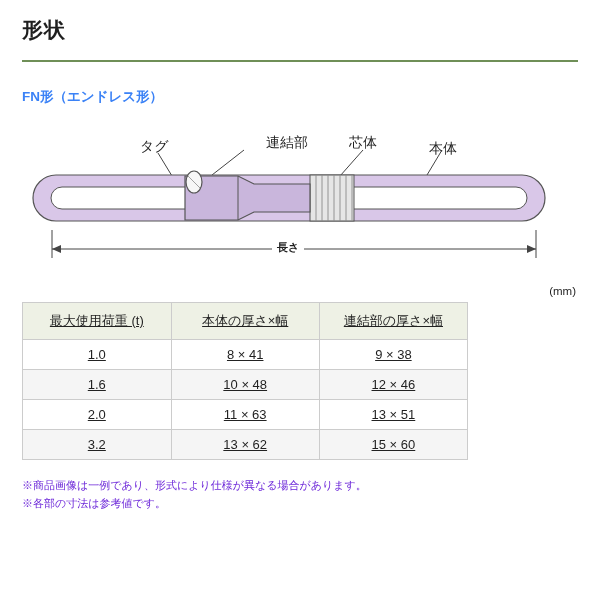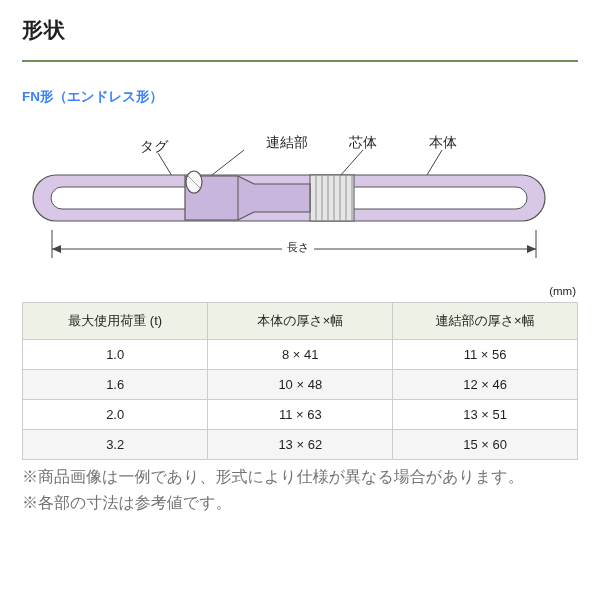--- a/index.html
+++ b/index.html
@@ -74,22 +74,23 @@
     text-align: right;
     font-size: 11.5px;
     color: #1f1f1f;
     padding-right: 2px;
   }
 
   
   table.spec {
     margin-top: 5px;
     border-collapse: collapse;
-    width: 556px;
+    width: 446px;
     font-size: 13px;
+    text-decoration: underline;
   }
   table.spec th,
   table.spec td {
     border: 1px solid #cccccc;
     text-align: center;
     padding: 7px 14px;
     color: #1f1f1f;
     font-weight: normal;
   }
   table.spec thead th {
@@ -102,24 +103,24 @@
   }
   table.spec tbody tr:nth-child(odd) td {
     background: #ffffff;
   }
   table.spec col.c1 { width: 33.4%; }
   table.spec col.c2 { width: 33.3%; }
   table.spec col.c3 { width: 33.3%; }
 
   
   .notes {
-    margin-top: 4px;
-    font-size: 16px;
+    margin-top: 16px;
+    font-size: 11px;
     line-height: 1.65;
-    color: #737373;
+    color: #6d28d9;
   }
 </style>
 </head>
 <body>
 
 <div class="page">
 
   <div class="section-header">
     <span class="title">形状</span>
   </div>
@@ -158,22 +159,22 @@
       <line x1="30" y1="131" x2="514" y2="131" stroke="#444444" stroke-width="1"></line>
       <path d="M 30 131 L 39 127 L 39 135 Z" fill="#444444"></path>
       <path d="M 514 131 L 505 127 L 505 135 Z" fill="#444444"></path>
       <line x1="30" y1="112" x2="30" y2="140" stroke="#444444" stroke-width="1"></line>
       <line x1="514" y1="112" x2="514" y2="140" stroke="#444444" stroke-width="1"></line>
     </svg>
 
     <span class="fig-label" style="left:118px; top:20px;">タグ</span>
     <span class="fig-label" style="left:208px; top:16px;margin-left:36px;">連結部</span>
     <span class="fig-label" style="left:327px; top:16px;">芯体</span>
-    <span class="fig-label" style="left:407px; top:16px;text-align:right;">本体</span>
-    <span class="len-label" style="left:260px; top:122px;">長さ</span>
+    <span class="fig-label" style="left:407px; top:22px;text-align:right;">本体</span>
+    <span class="len-label" style="left:250px; top:122px;font-weight:bold;">長さ</span>
   </div>
 
   <div class="unit-row">(mm)</div>
 
   <table class="spec">
     <colgroup>
         <col class="c1">
         <col class="c2">
         <col class="c3">
       </colgroup>
@@ -181,21 +182,21 @@
       <tr>
         <th>最大使用荷重 (t)</th>
         <th>本体の厚さ×幅</th>
         <th>連結部の厚さ×幅</th>
       </tr>
     </thead>
     <tbody>
       <tr>
         <td>1.0</td>
         <td>8 × 41</td>
-        <td>11 × 56</td>
+        <td>9 × 38</td>
       </tr>
       <tr>
         <td>1.6</td>
         <td>10 × 48</td>
         <td>12 × 46</td>
       </tr>
       <tr>
         <td>2.0</td>
         <td>11 × 63</td>
         <td>13 × 51</td>

